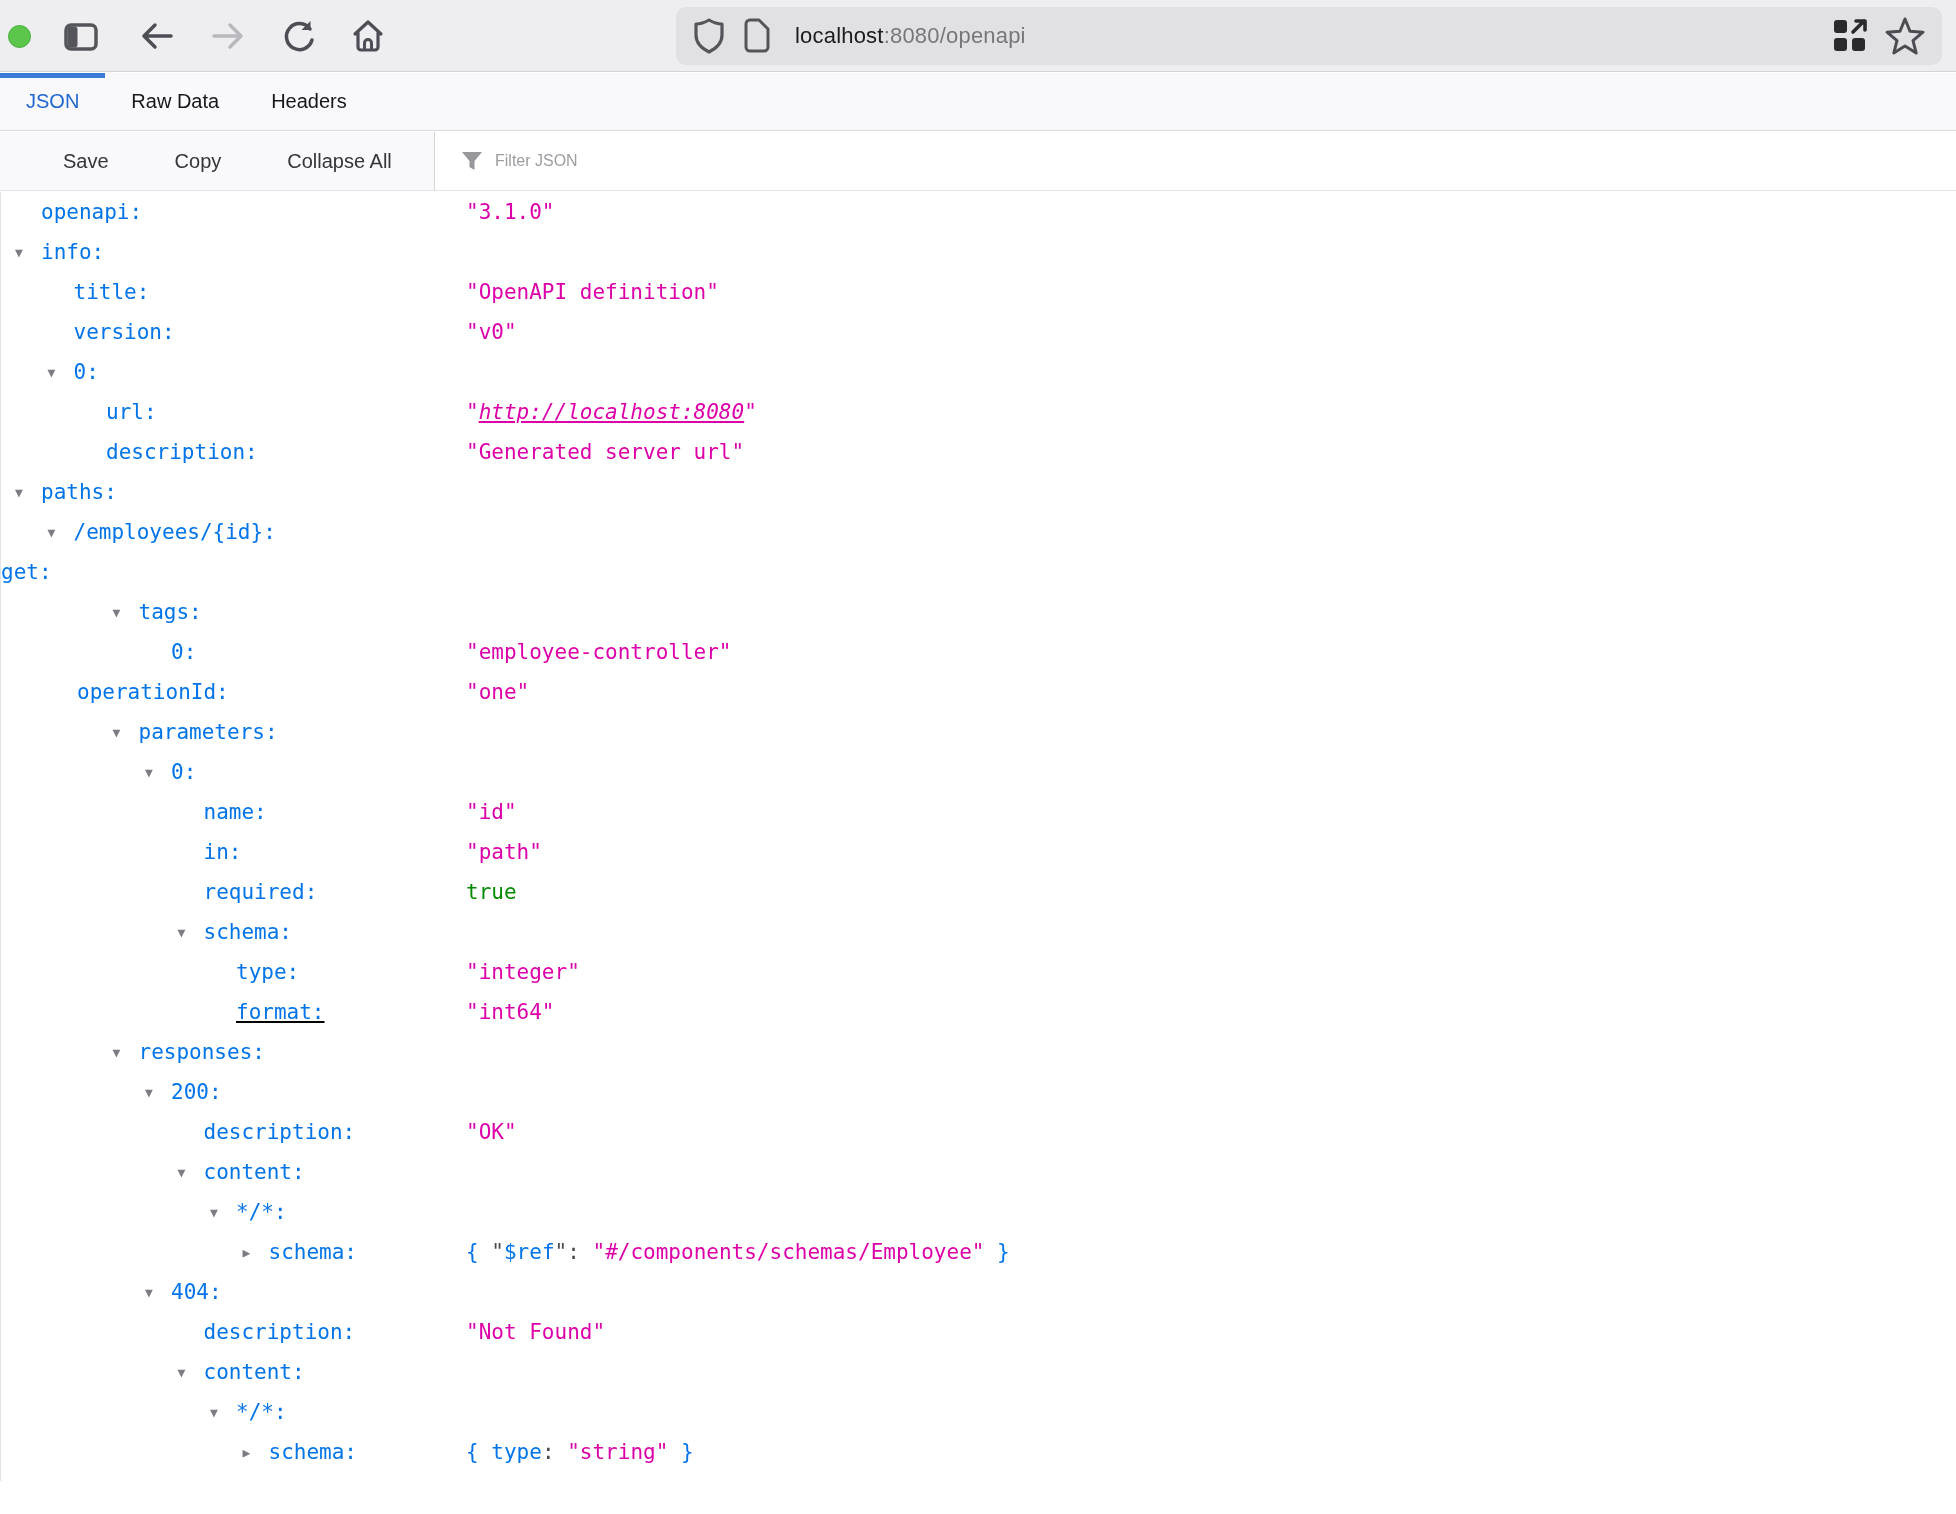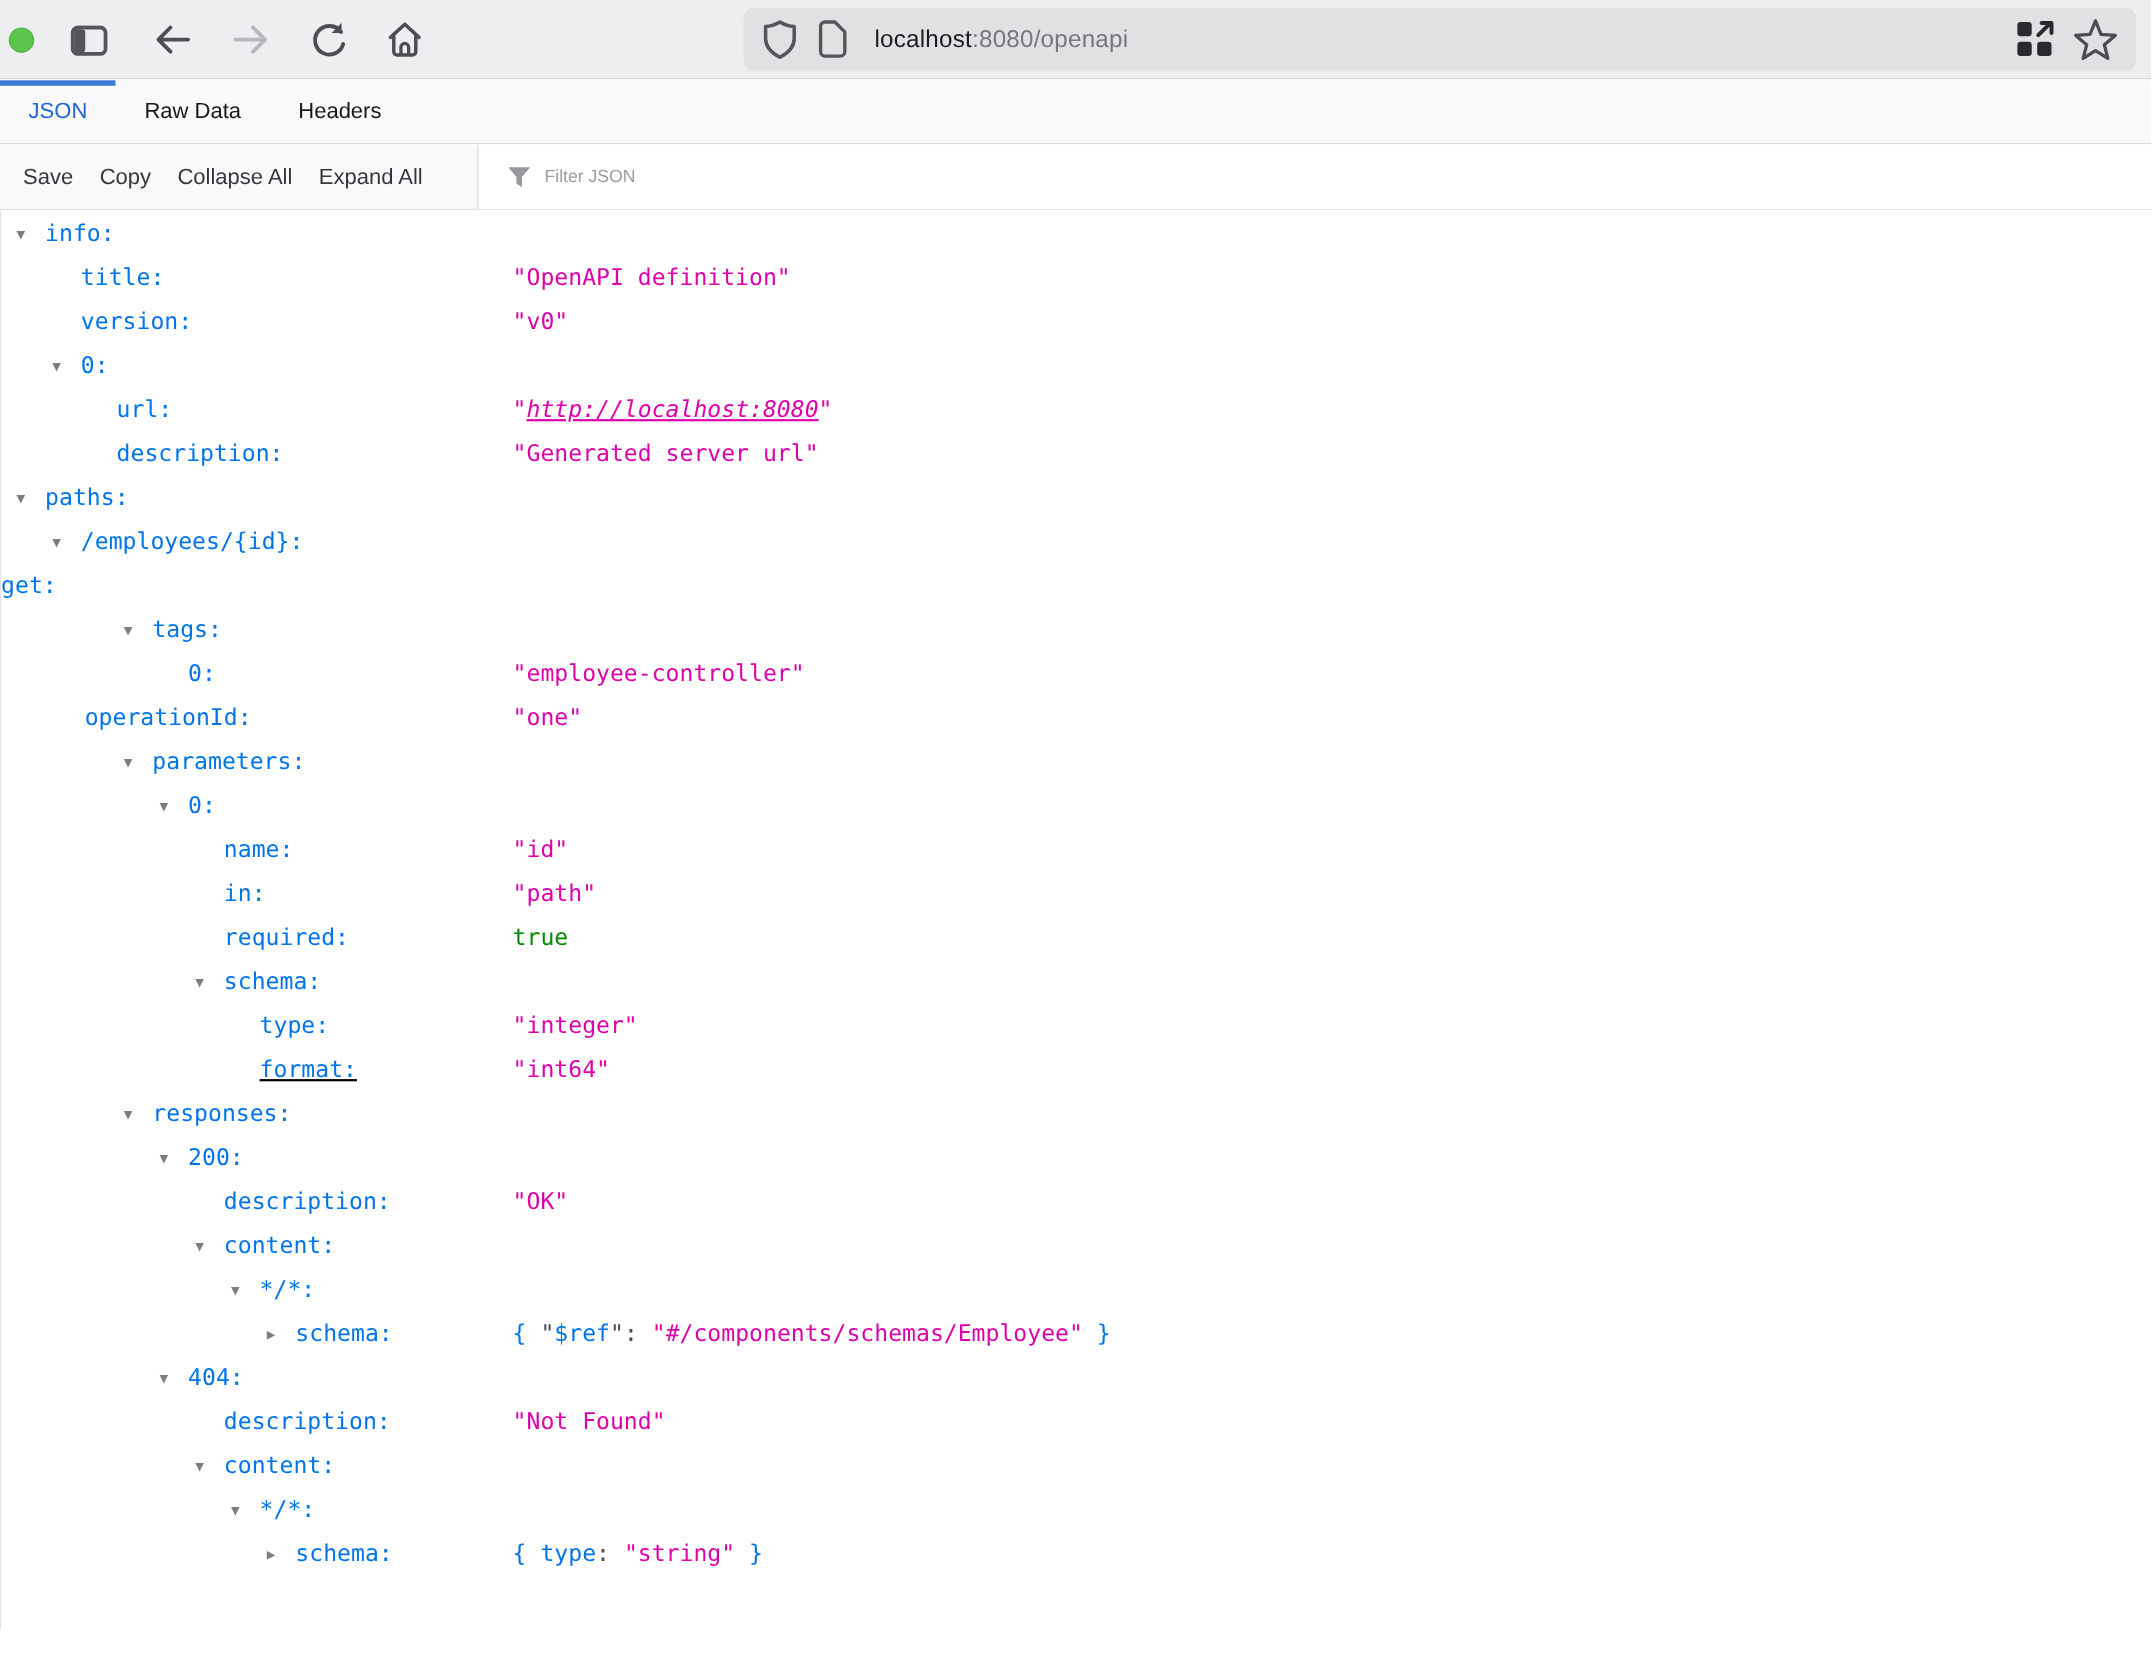--- a/index.html
+++ b/index.html
@@ -22,21 +22,21 @@
   
   .tabstrip{position:absolute;top:73px;left:0;right:0;height:58px;background:#f9f9fb;
             border-bottom:1px solid #d9d9dd;display:flex;}
   .tab{padding:0 26px;display:flex;align-items:center;font-size:20px;color:#17171a;position:relative;cursor:default;}
   .tab.active{color:var(--tab-active);}
   .tab.active::before{content:"";position:absolute;left:0;top:0;right:0;height:5px;background:var(--accent-bar);}
 
   
   .toolbar{position:absolute;top:132px;left:0;right:0;height:59px;background:#f9f9fb;
            border-bottom:1px solid #e2e2e5;display:flex;align-items:center;gap:24px;padding-left:21px;}
-  .tbtn{font-size:20px;color:#36363a;cursor:default;}
+  .tbtn{font-size:20px;color:#36363a;cursor:default;margin-left:42px;}
   .filterbox{position:absolute;left:434px;right:0;top:0;bottom:0;background:#fff;
              border-left:1px solid #d4d4d8;display:flex;align-items:center;padding-left:25px;gap:11px;}
   .filterbox input{border:none;outline:none;font-size:16px;color:#3c3c40;background:transparent;
                    width:420px;font-family:"Liberation Sans",sans-serif;}
   .filterbox input::placeholder{color:#9c9ca1;}
 
   
   .tree{position:absolute;top:192px;left:0;right:0;bottom:0;background:#fff;
         font-family:"DejaVu Sans Mono",monospace;font-size:21px;overflow:hidden;
         border-left:1px solid #e3e3e6;}
@@ -144,20 +144,21 @@
       <span>
         <svg width="24" height="24" viewBox="0 0 24 24">
           <path d="M2 3 H22 L14.5 12 V21 L9.5 18 V12 Z" fill="#97979c"></path>
         </svg>
       </span>
       <input placeholder="Filter JSON" style="">
     </div>
   </div>
 
   <div class="tree">
+      <div class="row" style="padding-left: 40px;"><span class="key">openapi:</span><span class="value v-string">"3.1.0"</span></div>
       <div class="row" style="padding-left: 40px;"><span class="twisty">▼</span><span class="key">info:</span></div>
       <div class="row" style="padding-left: 72.5px;"><span class="key">title:</span><span class="value v-string">"OpenAPI definition"</span></div>
       <div class="row" style="padding-left: 72.5px;"><span class="key">version:</span><span class="value v-string">"v0"</span></div>
       <div class="row" style="padding-left: 72.5px;"><span class="twisty">▼</span><span class="key">0:</span></div>
       <div class="row" style="padding-left: 105px;"><span class="key">url:</span><span class="value"><span class="v-string">"</span><span class="jlink">http://localhost:8080</span><span class="v-string">"</span></span></div>
       <div class="row" style="padding-left: 105px;"><span class="key">description:</span><span class="value v-string">"Generated server url"</span></div>
       <div class="row" style="padding-left: 40px;"><span class="twisty">▼</span><span class="key">paths:</span></div>
       <div class="row" style="padding-left: 72.5px;"><span class="twisty">▼</span><span class="key">/employees/{id}:</span></div>
       <div class="row" style=""><span class="twisty">▼</span><span class="key">get:</span></div>
       <div class="row" style="padding-left: 137.5px;"><span class="twisty">▼</span><span class="key">tags:</span></div>

